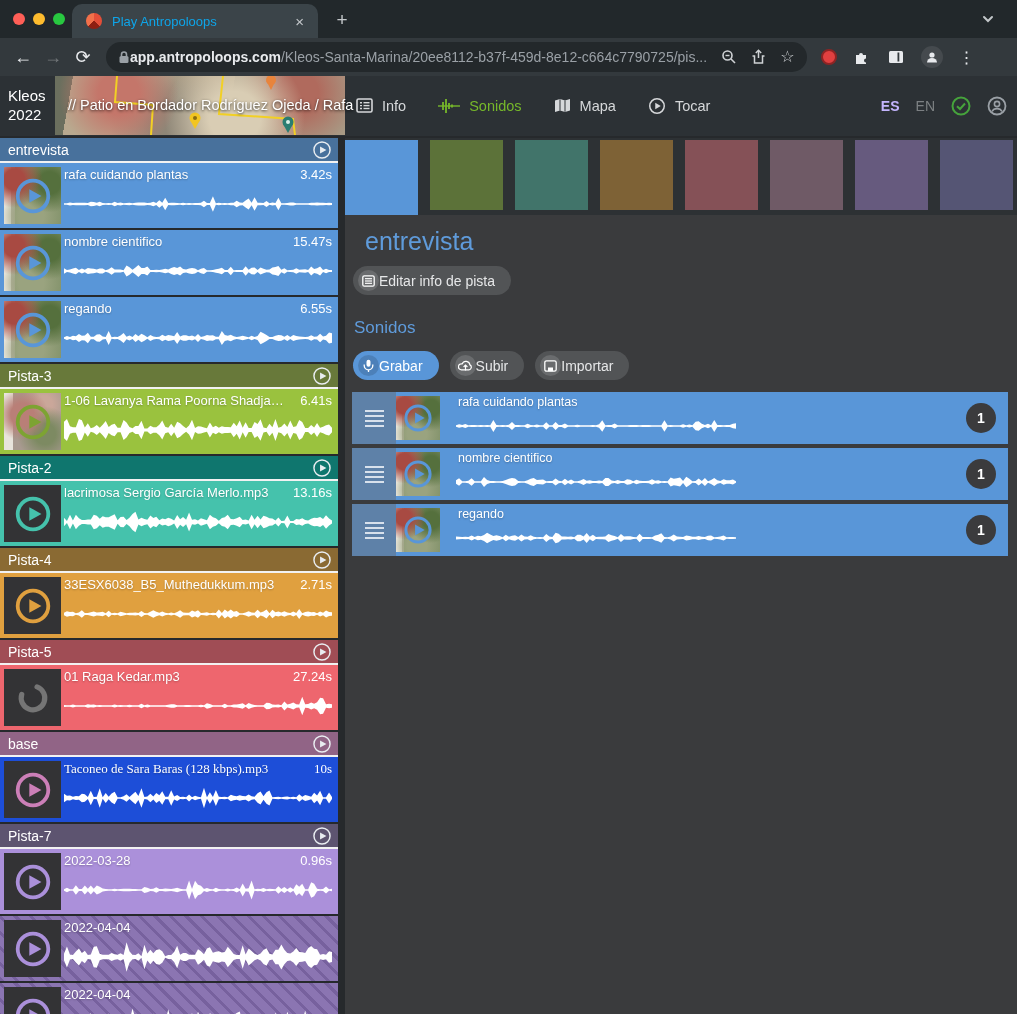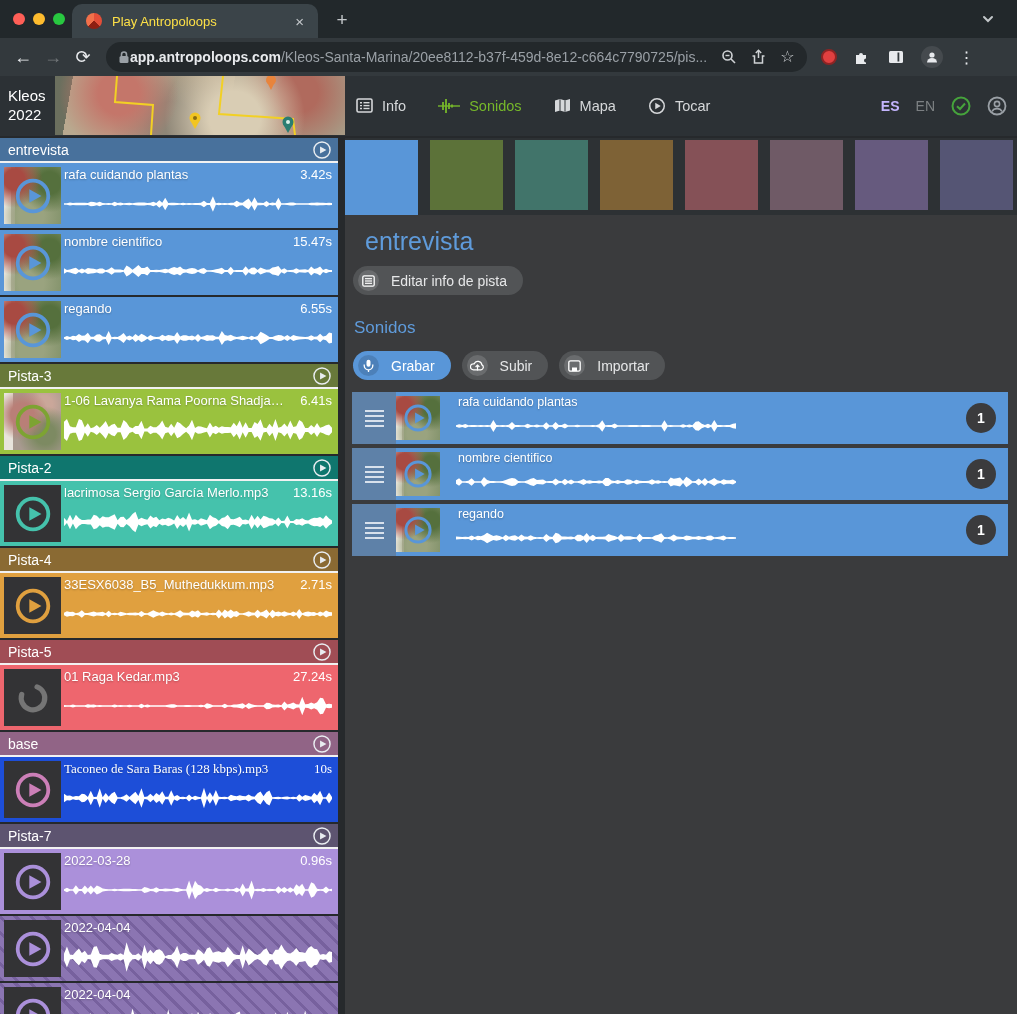--- a/index.html
+++ b/index.html
@@ -8,21 +8,21 @@
 
   
   .tabstrip { position:absolute; top:0; left:0; right:0; height:38px; background:#22282b; }
   .lights { position:absolute; left:13px; top:13px; display:flex; gap:8px; }
   .light { width:12px; height:12px; border-radius:50%; }
   .light.red{background:#ff5f57}.light.yellow{background:#febc2e}.light.green{background:#28c840}
   .tab { position:absolute; left:72px; bottom:0; width:246px; height:34px; background:#3b4449;
          border-radius:10px 10px 0 0; display:flex; align-items:center; padding:0 10px 0 14px; }
   .favicon { width:16px; height:16px; border-radius:50%; flex:0 0 16px;
              background:conic-gradient(#e44e38 0 130deg,#8e1f12 130deg 225deg,#f2704a 225deg 360deg); }
-  .tab-title { color:#fde047; font-size:13px; margin-left:10px; flex:1; white-space:nowrap; overflow:hidden; }
+  .tab-title { color:#0ea5e9; font-size:13px; margin-left:10px; flex:1; white-space:nowrap; overflow:hidden; }
   .tab-close { color:#c3c7ca; font-size:15px; padding:0 4px; cursor:default; }
   .newtab { position:absolute; left:330px; top:8px; width:24px; height:24px; color:#c3c7ca; font-size:19px;
             display:flex; align-items:center; justify-content:center; }
   .tab-chevron { position:absolute; right:22px; top:12px; color:#c3c7ca; }
 
   .toolbar { position:absolute; top:38px; left:0; right:0; height:38px; background:#33393d;
              display:flex; align-items:center; }
   .nav-ic { width:30px; text-align:center; font-size:18px; color:#e8eaed; flex:0 0 30px; }
   .nav-ic.dim { color:#75797c; }
   .urlbar { height:30px; flex:0 0 640px; margin-left:8px; background:#23282b; border-radius:15px;
@@ -82,21 +82,21 @@
   svg.wave { position:absolute; left:0; right:0; top:21px; width:100%; height:32px; }
 
   
   .main { position:absolute; left:345px; top:138px; width:672px; height:876px; background:#2d3134; }
   .swatches { position:absolute; left:0; top:2px; display:flex; gap:12px; align-items:flex-start; }
   .swatch { width:73px; height:70px; }
   .swatch.selected { height:77px; }
   .panel { position:absolute; left:0; top:77px; right:0; bottom:0; background:#3a3b3d; }
   .p-title { position:absolute; left:20px; top:12px; font-size:25px; color:#5f9bdb; }
   .pillbtn { height:29px; border-radius:15px; background:#525456; color:#e6e7e8; font-size:14px;
-             display:inline-flex; align-items:center; gap:12px; padding:0 16px 0 5px; border:none; }
+             display:inline-flex; align-items:center; gap:0; padding:0 16px 0 5px; border:none; }
   .pillbtn .cir { width:21px; height:21px; border-radius:50%; background:#6a6c6e; display:flex;
                   align-items:center; justify-content:center; }
   .edit-btn { position:absolute; left:8px; top:51px; }
   .p-sub { position:absolute; left:9px; top:103px; font-size:17px; color:#5f9bdb; }
   .btnrow { position:absolute; left:8px; top:136px; display:flex; gap:11px; }
   .pillbtn.primary { background:#5996d8; color:#fff; }
   .pillbtn.primary .cir { background:rgba(0,0,0,.14); }
   .sounds { position:absolute; left:7px; top:177px; width:656px; }
   .srow { position:relative; height:52px; margin-bottom:4px; }
   .handle { position:absolute; left:0; top:0; bottom:0; width:44px; background:#5e81a8;
@@ -199,20 +199,21 @@
             <path d="M135 44 L140 53 L145 44 Z" fill="#f2c522"></path>
             <circle cx="140" cy="42" r="2" fill="#8a6d12"></circle>
           </g>
         <g>
             <circle cx="233" cy="46" r="5.5" fill="#2a7d72"></circle>
             <path d="M228 48 L233 57 L238 48 Z" fill="#2a7d72"></path>
             <circle cx="233" cy="46" r="2" fill="#d8efe9"></circle>
           </g>
       </svg>
     </div>
+    <div class="breadcrumb">// Patio en Bordador Rodríguez Ojeda / Rafa</div>
     <nav class="appnav">
       <span class="nav-item">
         <svg width="17" height="15" viewBox="0 0 17 15">
             <rect x="1" y="1" width="15" height="13" rx="1.5" stroke="#d6d8da" stroke-width="1.6" fill="none"></rect>
             <line x1="4" y1="4.7" x2="6" y2="4.7" stroke="#d6d8da" stroke-width="1.4"></line>
             <line x1="7.5" y1="4.7" x2="13.5" y2="4.7" stroke="#d6d8da" stroke-width="1.4"></line>
             <line x1="4" y1="7.6" x2="6" y2="7.6" stroke="#d6d8da" stroke-width="1.4"></line>
             <line x1="7.5" y1="7.6" x2="13.5" y2="7.6" stroke="#d6d8da" stroke-width="1.4"></line>
             <line x1="4" y1="10.5" x2="6" y2="10.5" stroke="#d6d8da" stroke-width="1.4"></line>
             <line x1="7.5" y1="10.5" x2="13.5" y2="10.5" stroke="#d6d8da" stroke-width="1.4"></line>

